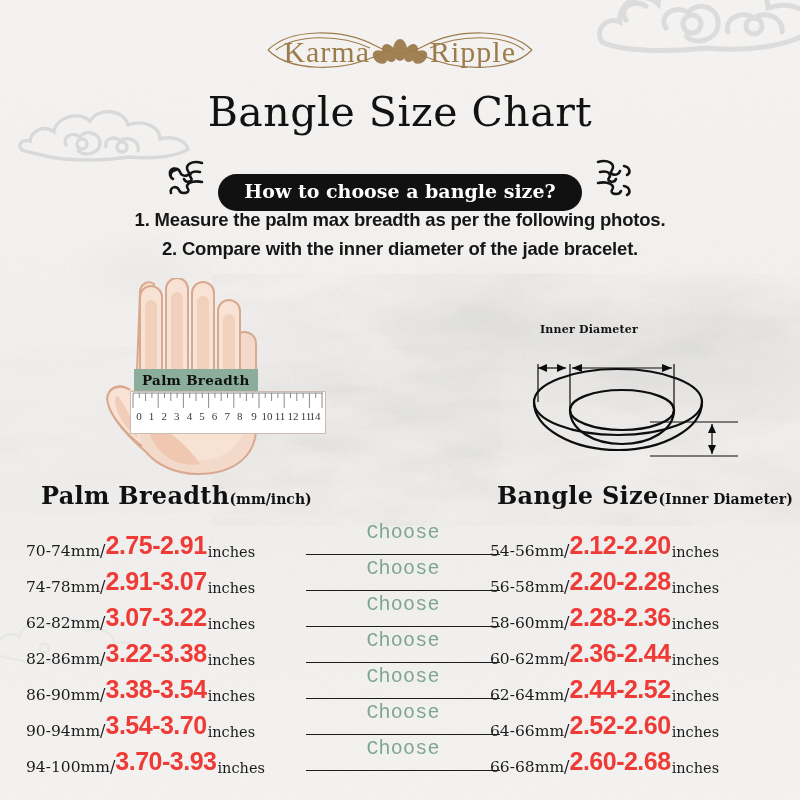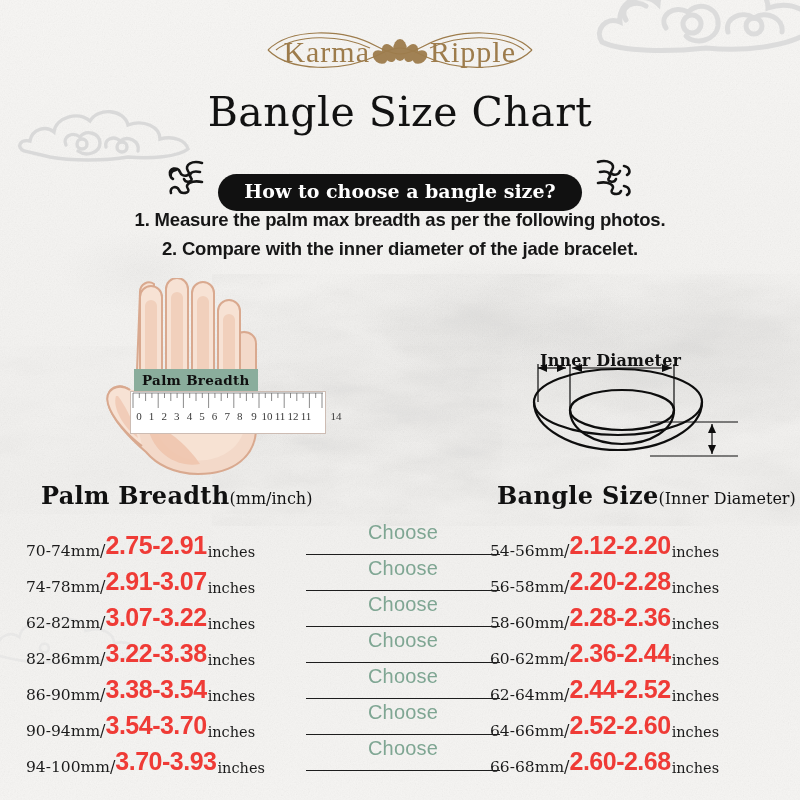--- a/index.html
+++ b/index.html
@@ -130,37 +130,37 @@
     font-weight: bold;
     font-size: 13.5px;
     padding: 3px 8px 4px 8px;
     letter-spacing: 0.3px;
     white-space: nowrap;
   }
 
   .inner-diam-label {
     position: absolute;
     left: 540px;
-    top: 351px;
+    top: 323px;
     font-family: "DejaVu Serif", "Liberation Serif", serif;
     font-weight: bold;
-    font-size: 16px;
+    font-size: 11px;
     color: #121212;
     letter-spacing: 0.2px;
   }
 
   
   .sect-head {
     position: absolute;
     font-family: "DejaVu Serif", "Liberation Serif", serif;
     color: #111111;
     white-space: nowrap;
   }
   .sect-head .big { font-size: 24px; font-weight: bold; letter-spacing: 0.3px; }
-  .sect-head .small { font-size: 16px; }
+  .sect-head .small { font-size: 14px; font-weight: bold; }
 
   #head-palm { left: 41px; top: 481px; }
   #head-bangle { left: 497px; top: 481px; }
 
   
   .table { position: absolute; }
   #table-left  { left: 26px;  top: 524px; width: 300px; }
   #table-right { left: 490px; top: 524px; width: 300px; }
   #table-choose{ left: 318px; top: 524px; width: 170px; }
 
@@ -197,21 +197,21 @@
 
   .choose-row {
     height: 36px;
     position: relative;
   }
   .choose-txt {
     position: absolute;
     left: 50%;
     transform: translateX(-50%);
     top: -3px;
-    font-family: Liberation Sans, sans-serif;
+    font-family: Liberation Mono, monospace;
     font-size: 20px;
     color: #7fa693;
     letter-spacing: 0.2px;
   }
   .choose-line {
     position: absolute;
     left: -12px;
     right: -12px;
     bottom: 5px;
     height: 1px;
@@ -403,21 +403,21 @@
       <span style="left:58.4px">4</span>
       <span style="left:71px">5</span>
       <span style="left:83.6px">6</span>
       <span style="left:96.2px">7</span>
       <span style="left:108.8px">8</span>
       <span style="left:123px">9</span>
       <span style="left:136px">10</span>
       <span style="left:149px">11</span>
       <span style="left:162px">12</span>
       <span style="left:175px">11</span>
-      <span style="left:205px">14</span>
+      <span style="left:184px">14</span>
     </div>
   </div>
 
   <div class="inner-diam-label">Inner Diameter</div>
 
   <svg class="illus" style="left:500px; top:352px;" width="250" height="120" viewBox="0 0 250 120">
     <g fill="none" stroke="#0d0d0d" stroke-width="2.2">
 
       <ellipse cx="118" cy="50" rx="84" ry="33"></ellipse>
 

